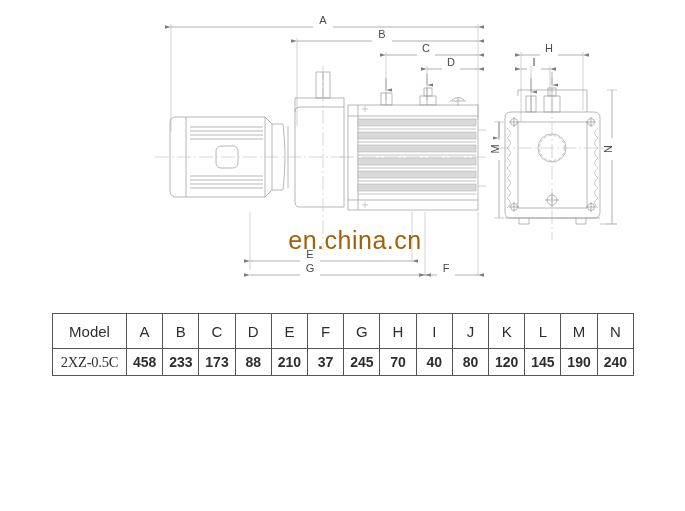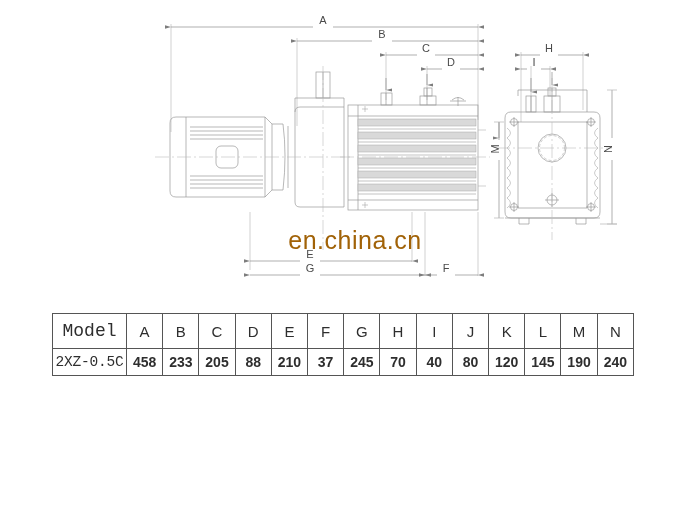--- a/index.html
+++ b/index.html
@@ -59,33 +59,33 @@
     border: 1px solid #555555;
     text-align: center;
     vertical-align: middle;
     color: #2e2e2e;
     padding: 0;
   }
   table.spec th.model-head {
     width: 73px;
     height: 34px;
     font-weight: normal;
-    font-size: 18px;
-    font-family: Liberation Mono, monospace;
+    font-size: 15px;
+    font-family: Liberation Sans, sans-serif;
   }
   table.spec th.dim-head {
     font-weight: normal;
     font-size: 15px;
     height: 34px;
     font-family: "Liberation Sans", sans-serif;
   }
   table.spec td.model-cell {
     font-size: 14.5px;
     height: 26px;
-    font-family: Liberation Mono, monospace;
+    font-family: Liberation Serif, serif;
     letter-spacing: -0.2px;
   }
   table.spec td.val-cell {
     font-size: 14px;
     height: 26px;
     font-weight: bold;
     font-family: "Liberation Sans", sans-serif;
   }
 
   .dim-label {
@@ -392,21 +392,21 @@
           <th class="dim-head">L</th>
           <th class="dim-head">M</th>
           <th class="dim-head">N</th>
         </tr>
     </thead>
     <tbody>
         <tr>
           <td class="model-cell">2XZ-0.5C</td>
           <td class="val-cell">458</td>
           <td class="val-cell">233</td>
-          <td class="val-cell">205</td>
+          <td class="val-cell">173</td>
           <td class="val-cell">88</td>
           <td class="val-cell">210</td>
           <td class="val-cell">37</td>
           <td class="val-cell">245</td>
           <td class="val-cell">70</td>
           <td class="val-cell">40</td>
           <td class="val-cell">80</td>
           <td class="val-cell">120</td>
           <td class="val-cell">145</td>
           <td class="val-cell">190</td>

